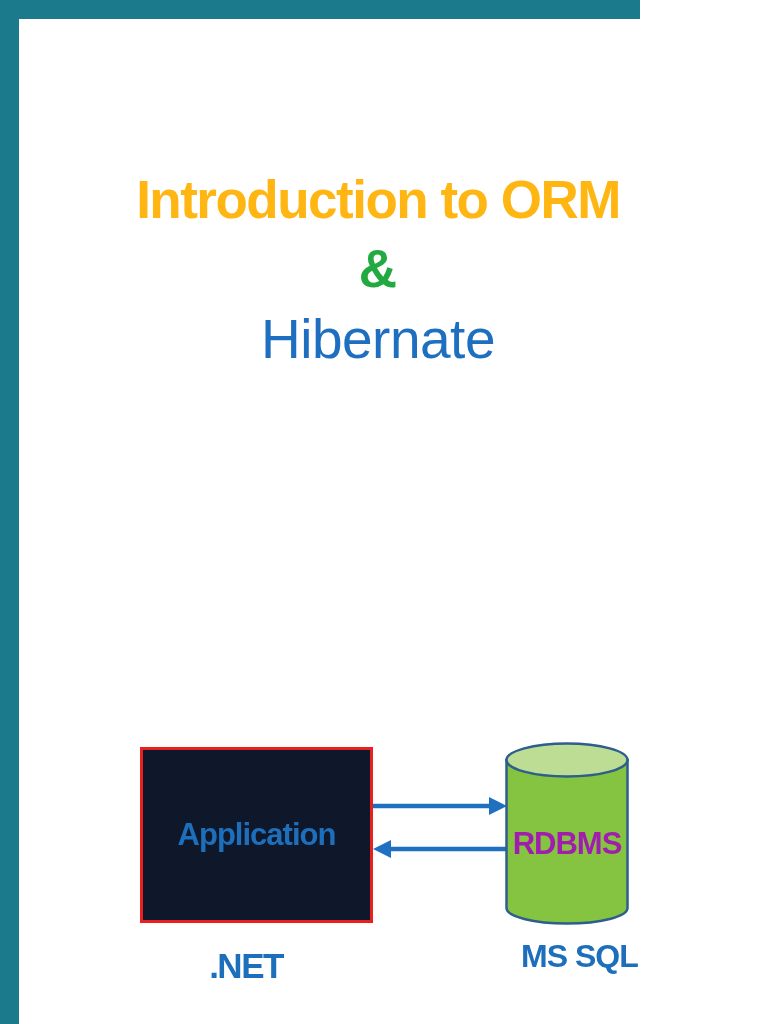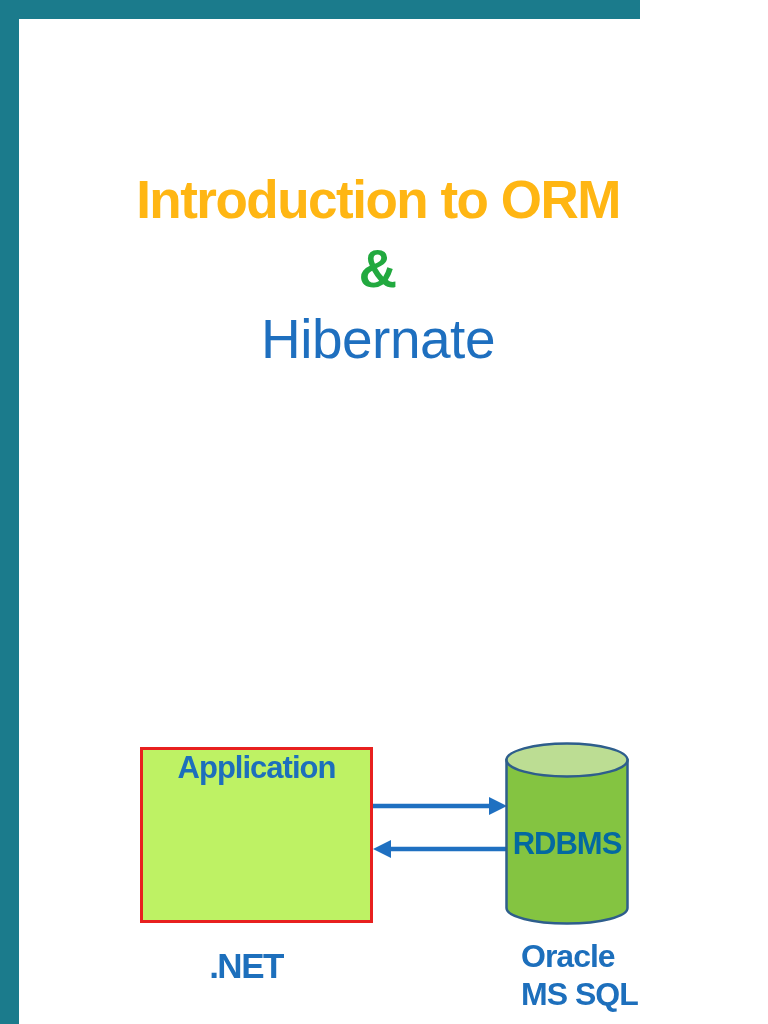--- a/index.html
+++ b/index.html
@@ -12,30 +12,30 @@
   .chrome-left { position: absolute; left: 0; top: 0; width: 19px; height: 1024px; background: #1b7b8c; z-index: 5; }
 
   
   .line { position: absolute; left: -6px; width: 768px; text-align: center; white-space: nowrap; }
   .title-1 { top: 173px; font-size: 53px; line-height: 1; font-weight: 700; letter-spacing: -1.5px; color: #ffb613; }
   .title-2 { top: 242px; font-size: 53px; line-height: 1; font-weight: 700; color: #22a93f; }
   .title-3 { top: 312px; font-size: 55px; line-height: 1; font-weight: 400; letter-spacing: -0.5px; color: #1e6fbf; }
 
   
   .app-box { position: absolute; left: 140px; top: 747px; width: 233px; height: 176px;
-    border: 3px solid #e8201f; background: #bef264; display: flex; justify-content: center; }
+    border: 3px solid #e8201f; background: #0f172a; display: flex; align-items: center; justify-content: center; }
   .app-label { font-size: 31px; font-weight: 700; letter-spacing: -1px; color: #1d6fbc; }
 
   
   .arrows { position: absolute; left: 370px; top: 788px; width: 140px; height: 80px; }
 
   
   .cyl { position: absolute; left: 503px; top: 740px; width: 128px; height: 190px; }
   .rdbms-label { position: absolute; left: 503px; top: 826px; width: 128px; text-align: center;
-    font-size: 31px; font-weight: 700; letter-spacing: -1px; color: #0369a1; }
+    font-size: 31px; font-weight: 700; letter-spacing: -1px; color: #a21caf; }
 
   
   .platform-list { position: absolute; left: 150px; top: 943px; width: 192px; text-align: center;
     font-size: 35px; font-weight: 700; letter-spacing: -1.5px; line-height: 45px; color: #1d6fbc; }
   .db-list { position: absolute; left: 521px; top: 937px; width: 220px; text-align: left;
     font-size: 32px; font-weight: 700; letter-spacing: -1px; line-height: 38px; color: #1d6fbc; }
 </style>
 </head>
 <body>
 
@@ -67,17 +67,16 @@
     <path d="M 3.5 20 L 3.5 168 A 60.5 15.5 0 0 0 124.5 168 L 124.5 20 Z" fill="#84c441" stroke="#2e5e8c" stroke-width="2.5"></path>
     <ellipse cx="64" cy="20" rx="60.5" ry="16.5" fill="#bcdd93" stroke="#2e5e8c" stroke-width="2.5"></ellipse>
   </svg>
   <div class="rdbms-label">RDBMS</div>
 
   <div class="platform-list">
     <div>.NET</div>
   </div>
 
   <div class="db-list">
-    <div>Oracle</div>
     <div>MS SQL</div>
   </div>
 
 </div>
 
 </body></html>

